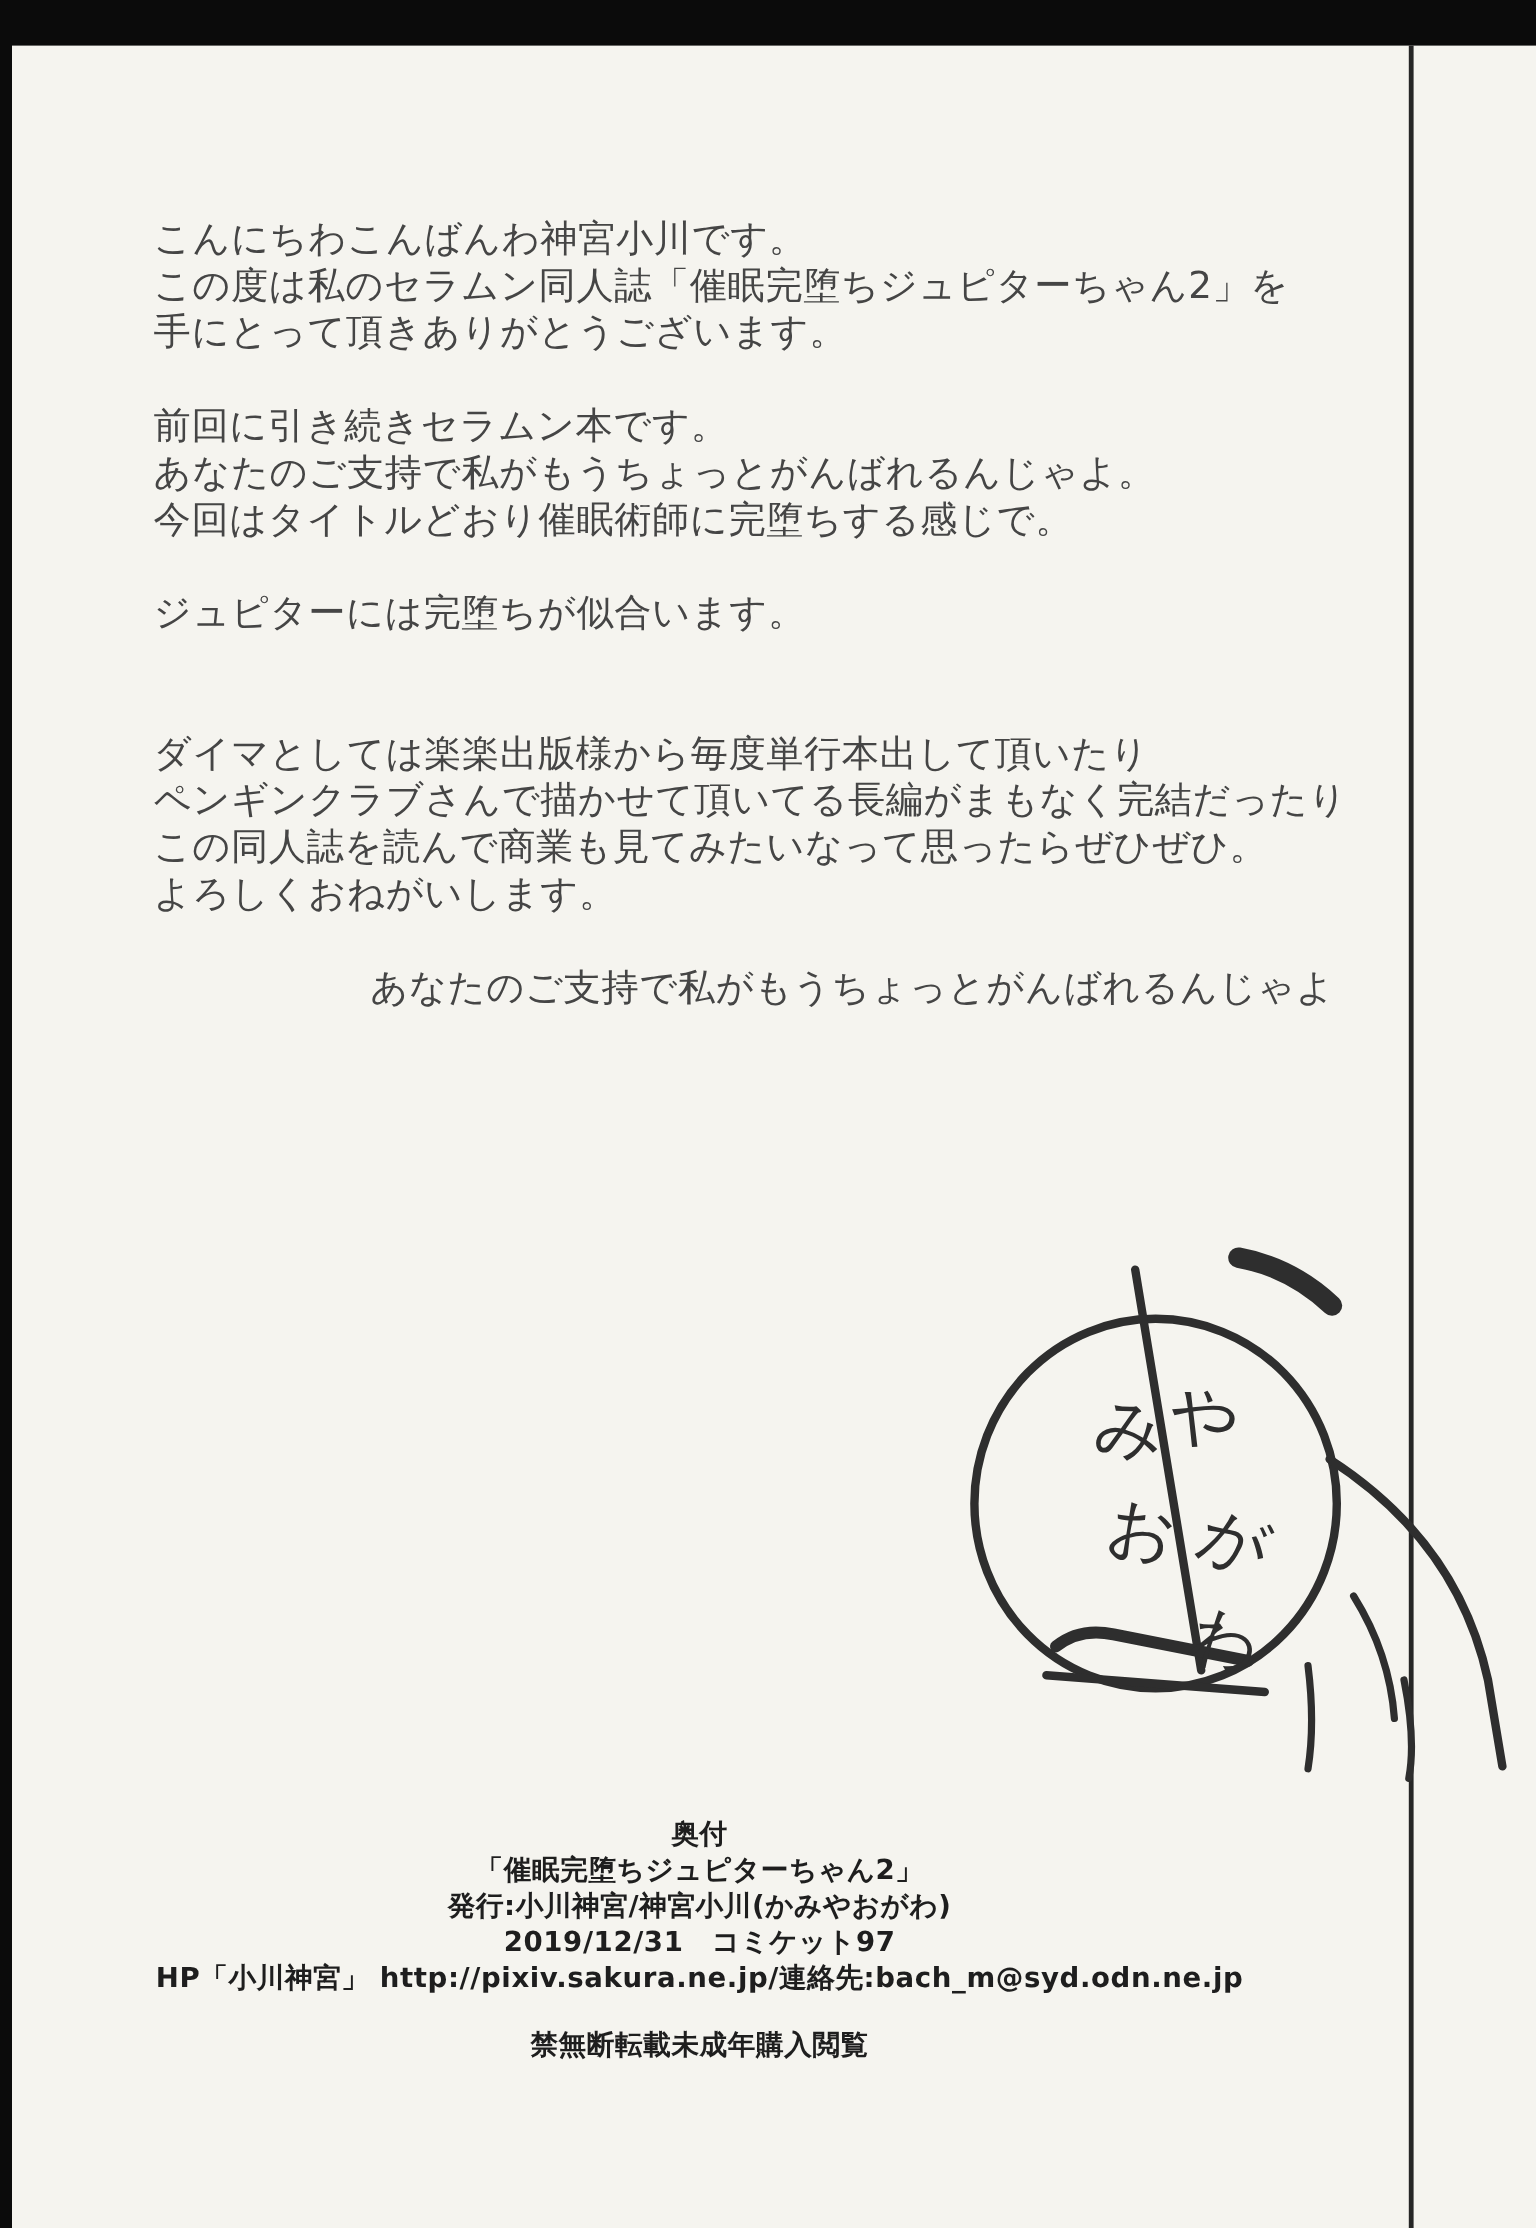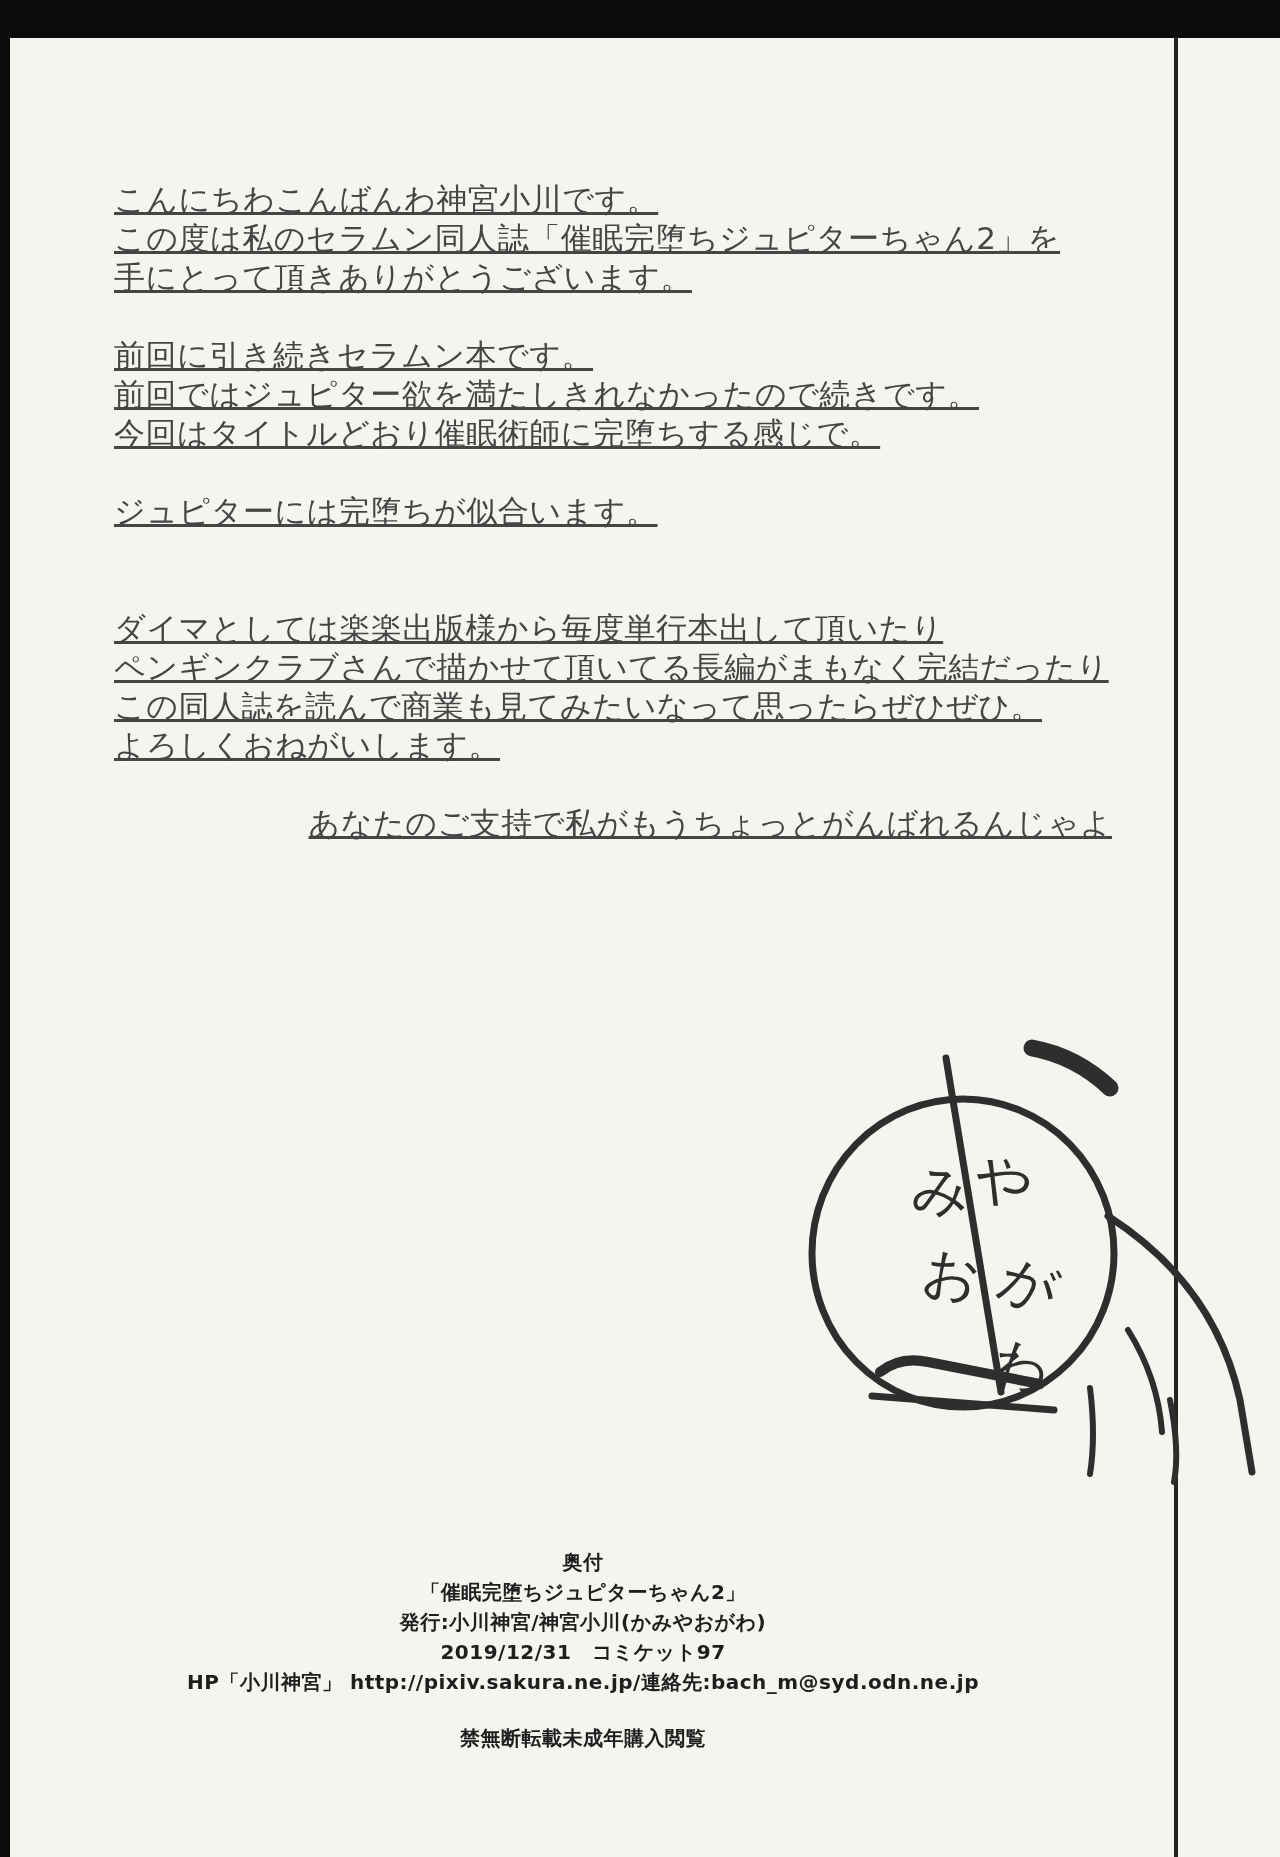--- a/index.html
+++ b/index.html
@@ -27,66 +27,65 @@
     background: #262626;
   }
   .afterword {
     position: absolute; left: 112px; top: 180px;
     width: 1000px;
     font-size: 31px;
     line-height: 39px;
     color: #454545;
     letter-spacing: 0.5px;
   }
-  .para { margin: 0 0 39px 2px; text-decoration: underline; }
+  .para { margin: 0 0 39px 16px; }
   .para.gap-xl { margin-bottom: 78px; }
   .para.gap-xxl { margin-bottom: 84px; text-align: right; }
   .para div { white-space: nowrap; }
   .doodle-svg { position: absolute; left: 760px; top: 1000px; }
   .doodle-svg path, .doodle-svg ellipse {
     fill: none; stroke: #2e2e2e;
     stroke-linecap: round; stroke-linejoin: round;
   }
   .doodle-svg .thick { stroke-width: 17px; }
   .doodle-svg text {
     fill: #2e2e2e; stroke: none;
     font-size: 56px;
     font-family: "DejaVu Sans", sans-serif;
   }
   .colophon {
     position: absolute; left: 0; top: 1514px;
     width: 1166px;
     text-align: center;
-    font-size: 20px;
+    font-size: 23px;
     line-height: 30px;
     font-weight: bold;
     color: #1e1e1e;
     letter-spacing: 0.5px;
-    margin-top: 33px;
   }
   .colophon .notice { margin-top: 26px; }
 </style>
 </head>
 <body>
 
 <div class="page">
 
   <div class="scan-top"></div>
   <div class="scan-left"></div>
   <div class="scan-line-right"></div>
 
   <div class="afterword">
     <div class="para">
       <div>こんにちわこんばんわ神宮小川です。</div>
       <div>この度は私のセラムン同人誌「催眠完堕ちジュピターちゃん2」を</div>
       <div>手にとって頂きありがとうございます。</div>
     </div>
     <div class="para">
       <div>前回に引き続きセラムン本です。</div>
-      <div>前回ではジュピター欲を満たしきれなかったので続きです。</div>
+      <div>あなたのご支持で私がもうちょっとがんばれるんじゃよ。</div>
       <div>今回はタイトルどおり催眠術師に完堕ちする感じで。</div>
     </div>
     <div class="para gap-xl">
       <div>ジュピターには完堕ちが似合います。</div>
     </div>
     <div class="para">
       <div>ダイマとしては楽楽出版様から毎度単行本出して頂いたり</div>
       <div>ペンギンクラブさんで描かせて頂いてる長編がまもなく完結だったり</div>
       <div>この同人誌を読んで商業も見てみたいなって思ったらぜひぜひ。</div>
       <div>よろしくおねがいします。</div>

